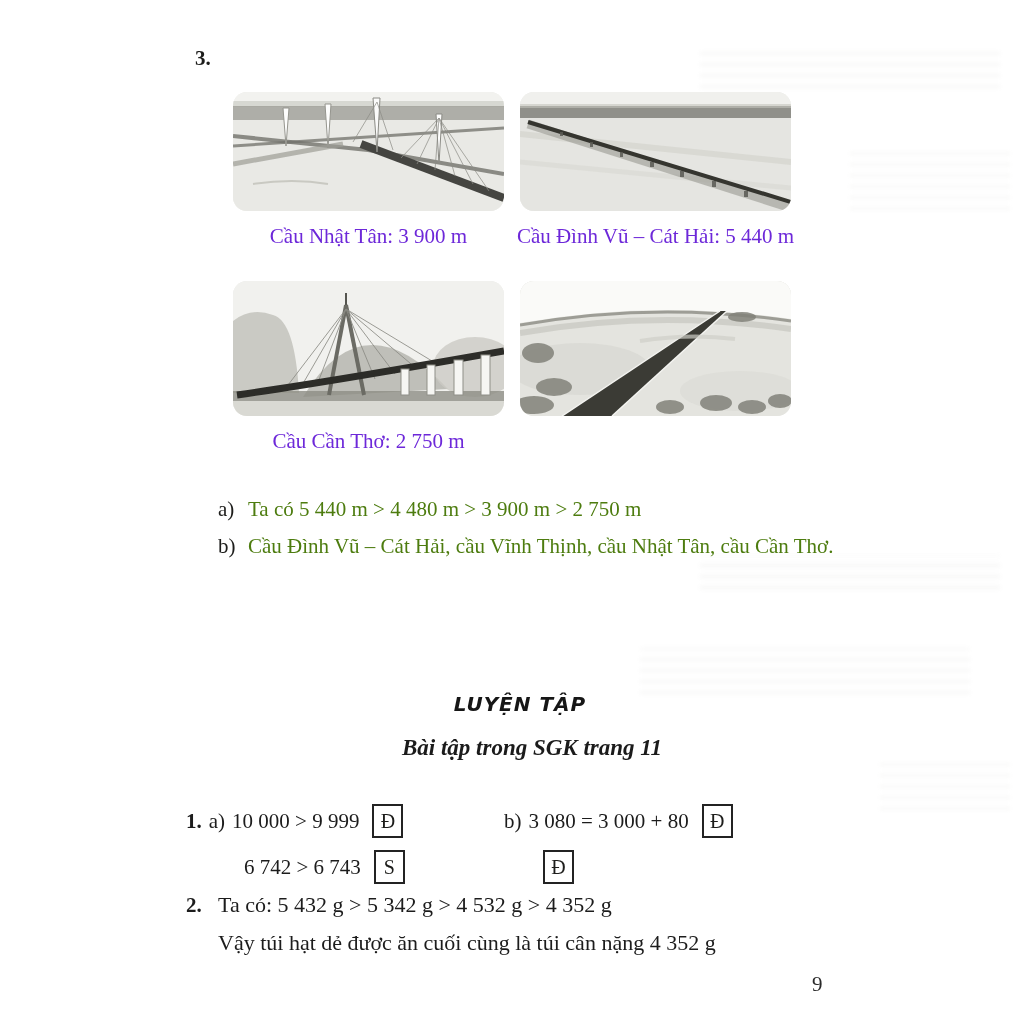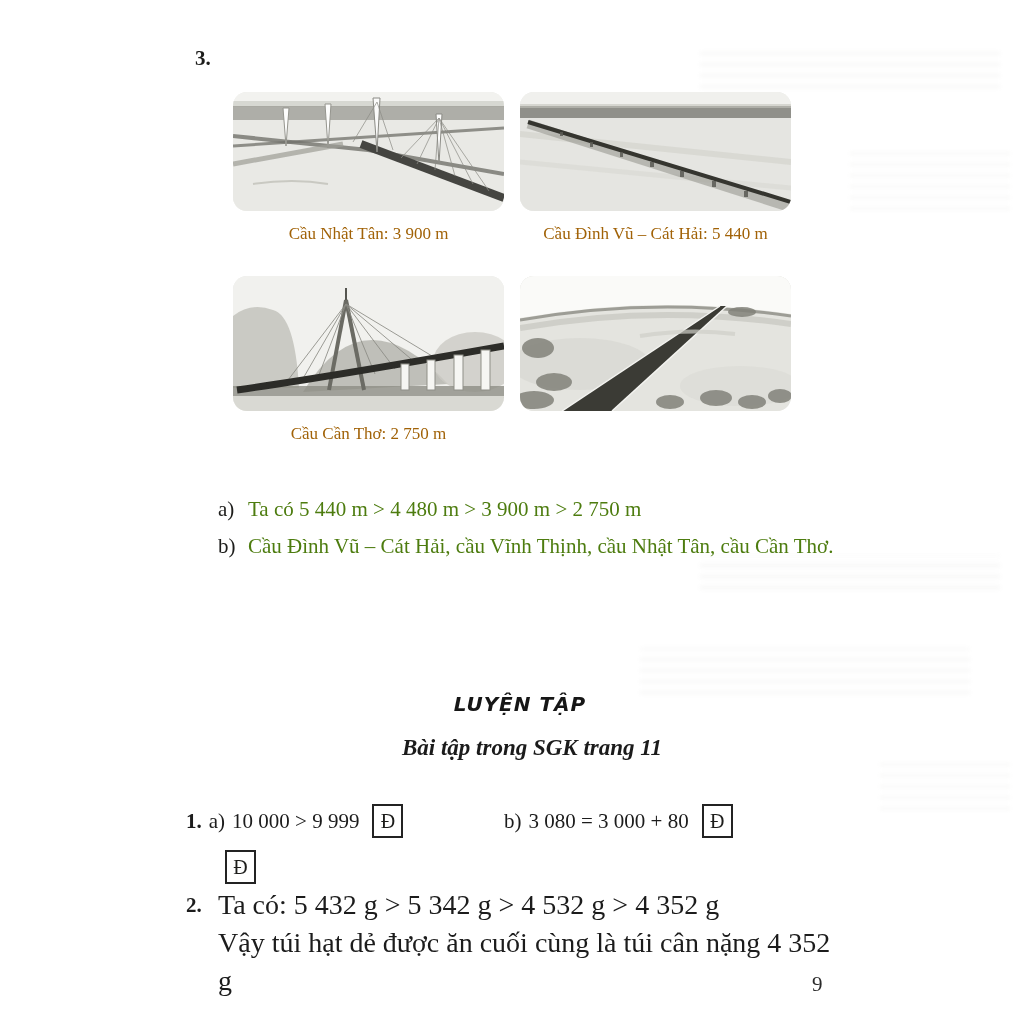--- a/index.html
+++ b/index.html
@@ -24,21 +24,21 @@
   
   .figures { position:absolute; left:233px; top:92px; width:558px;
              display:grid; grid-template-columns:271px 271px; column-gap:16px; }
   .figure { display:flex; flex-direction:column; align-items:center; }
   .photo { width:100%; border-radius:14px; overflow:hidden; background:#f2f2ef;
            box-shadow:0 0 0 1px rgba(0,0,0,0.03) inset; }
   .photo svg { display:block; width:100%; height:100%; }
   .photo.h1 { height:119px; }
   .photo.h2 { height:135px; }
   .row2 .photo { margin-top:32px; }
-  .caption { font-size:17px; margin-top:13px; white-space:nowrap; color:#a16207; }
+  .caption { font-size:21px; margin-top:13px; white-space:nowrap; color:#6d28d9; }
 
   
   .answers { position:absolute; left:218px; top:491px; width:628px; }
   .ans-row { display:flex; }
   .ans-prefix { width:30px; flex:none; font-size:21px; line-height:37px; color:#1d1d1b; }
   .ans-body { flex:1; font-size:21px; line-height:37px; color:#4d7c0f; }
   .ans-body .just { text-align:justify; }
 
   
   .sec-title { position:absolute; left:195px; top:692px; width:650px; text-align:center;
@@ -59,21 +59,21 @@
   .indent1 { padding-left:58px; }
   .indent2 { padding-left:26px; }
   .vbox { display:inline-flex; align-items:center; justify-content:center;
           width:31px; height:34px; border:2px solid #232323; margin-left:13px;
           font-size:20px; color:#1d1d1b; background:#fff; flex:none; }
 
   
   .p2 { position:absolute; left:186px; top:886px; width:660px; }
   .p2 .line { display:flex; }
   .p2 .num { font-weight:bold; width:32px; flex:none; font-size:21px; line-height:38px; }
-  .p2 .body { font-size:28px; line-height:38px; }
+  .p2 .body { font-size:22px; line-height:38px; }
   .p2 .cont { padding-left:32px; }
 
   
   .pageno { position:absolute; left:812px; top:972px; font-size:21px; color:#2a2a2a; }
 
   
   .smudge { position:absolute; opacity:0.10; filter:blur(2px); pointer-events:none;
             background:repeating-linear-gradient(0deg,#9a9a94 0 3px,transparent 3px 11px); }
   .sm1 { left:700px; top:48px;  width:300px; height:40px; opacity:0.08; }
   .sm2 { left:850px; top:150px; width:160px; height:60px; opacity:0.07; }
@@ -241,20 +241,24 @@
         <span class="expr">10 000 &gt; 9 999</span>
         <span class="vbox">Đ</span>
       </div>
       <div class="p1-col-r">
         <span class="pfx">b)</span>
         <span class="expr">3 080 = 3 000 + 80</span>
         <span class="vbox">Đ</span>
       </div>
     </div>
     <div class="p1-row">
+      <div class="p1-col-l indent1">
+        <span class="expr">6 742 &gt; 6 743</span>
+        <span class="vbox">S</span>
+      </div>
       <div class="p1-col-r indent2">
         <span class="vbox">Đ</span>
       </div>
     </div>
   </div>
 
   <div class="p2">
     <div class="line">
       <span class="num">2.</span>
       <span class="body">Ta có: 5 432 g &gt; 5 342 g &gt; 4 532 g &gt; 4 352 g</span>

